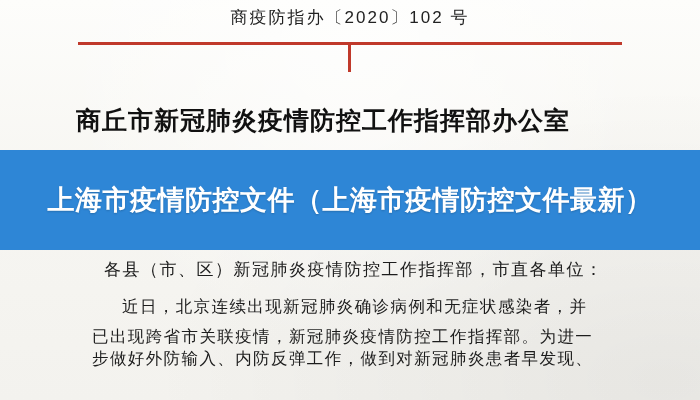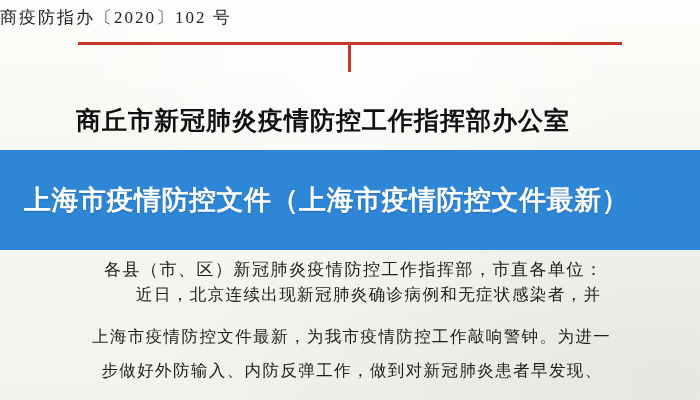--- a/index.html
+++ b/index.html
@@ -48,21 +48,22 @@
     width: 700px;
     height: 400px;
     color: #1d1d1d;
   }
 
   .doc-number {
     position: absolute;
     top: 6px;
     left: 0;
     width: 700px;
-    font-family: Liberation Serif, serif;
+    text-align: center;
+    font-family: Liberation Sans, sans-serif;
     font-size: 17px;
     letter-spacing: 2px;
     color: #222;
     white-space: nowrap;
   }
 
   .red-rule {
     position: absolute;
     top: 42px;
     left: 78px;
@@ -132,35 +133,35 @@
   .body-line {
     position: absolute;
     left: 92px;
     width: 520px;
     font-family: "DejaVu Serif", "Liberation Serif", serif;
     font-size: 16.5px;
     letter-spacing: 1.4px;
     color: #1d1d1d;
     white-space: nowrap;
   }
-  .bl1 { top: 284px; left: 122px; margin-left: 14px; }
+  .bl1 { top: 296px; left: 122px; }
   .bl2 { top: 326px; }
-  .bl3 { top: 360px; text-align: center; }
+  .bl3 { top: 348px; }
 
   
   .banner {
     position: absolute;
     left: 0;
     top: 150px;
     width: 700px;
     height: 100px;
     background: #2e86d6;
     display: flex;
     align-items: center;
-    justify-content: flex-start;
+    justify-content: center;
     box-sizing: border-box;
     padding: 0 24px;
   }
   .banner-text {
     color: #ffffff;
     font-family: "DejaVu Sans", "Liberation Sans", sans-serif;
     font-weight: bold;
     font-size: 27px;
     line-height: 36px;
     text-align: center;
@@ -184,21 +185,21 @@
 
     <div class="doc-title">商丘市新冠肺炎疫情防控工作指挥部办公室</div>
 
     <div class="doc-sub">关于进一步加强农贸市场、冷冻食品</div>
 
     <div class="doc-sub2">疫情防控工作的通知</div>
 
     <div class="addressee">各县（市、区）新冠肺炎疫情防控工作指挥部，市直各单位：</div>
 
     <div class="body-line bl1">近日，北京连续出现新冠肺炎确诊病例和无症状感染者，并</div>
-    <div class="body-line bl2">上海市疫情防控文件最新，为我市疫情防控工作敲响警钟。为进一</div>
+    <div class="body-line bl2">已出现跨省市关联疫情，新冠肺炎疫情防控工作指挥部。为进一</div>
     <div class="body-line bl3">步做好外防输入、内防反弹工作，做到对新冠肺炎患者早发现、</div>
   </div>
 
   <div class="banner">
     <div class="banner-text">上海市疫情防控文件（上海市疫情防控文件最新）</div>
   </div>
 
 </div>
 
 </body></html>

